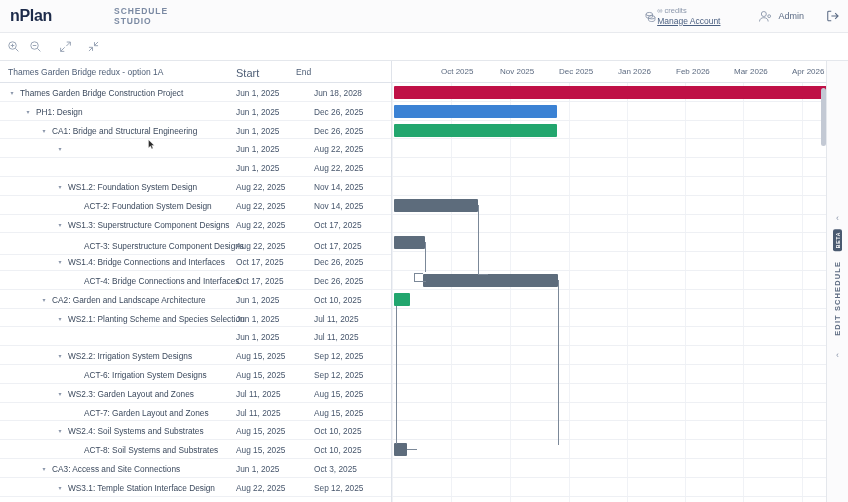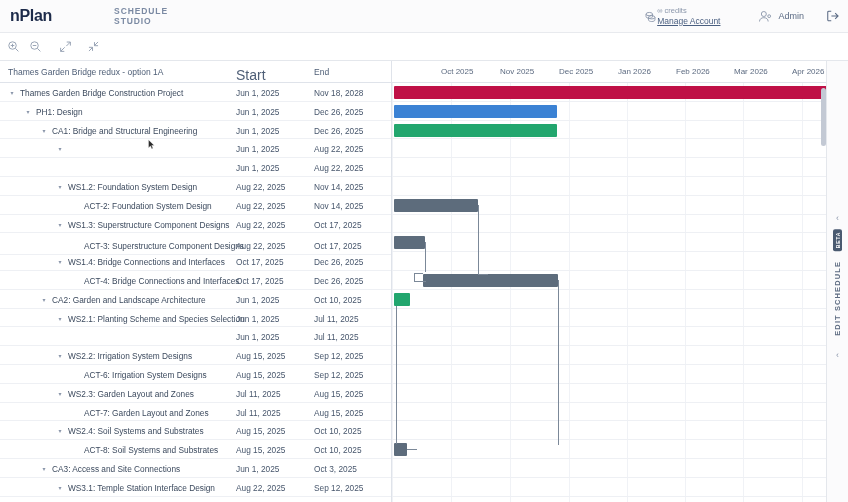--- a/index.html
+++ b/index.html
@@ -64,22 +64,22 @@
   }
 
   
   .grid-header {
     position: absolute; top: 61px; left: 0; width: 848px; height: 22px;
     border-bottom: 1px solid #dfe3ea; background: #ffffff;
   }
   .gh-name {
     position: absolute; left: 8px; top: 6px; font-size: 8.5px; color: #4e5e76;
   }
-  .gh-start { position: absolute; left: 236px; top: 6px; font-size: 14px; color: #4e5e76; }
-  .gh-end   { position: absolute; left: 314px; top: 6px; font-size: 8.5px; color: #4e5e76; }
+  .gh-start { position: absolute; left: 236px; top: 6px; font-size: 11px; color: #4e5e76; }
+  .gh-end   { position: absolute; left: 296px; top: 6px; font-size: 8.5px; color: #4e5e76; }
   .gh-divider { position: absolute; left: 391px; top: 0; width: 1px; height: 22px; background: #dfe3ea; }
   .tl-month {
     position: absolute; top: 6px; font-size: 8px; color: #5d6b81; white-space: nowrap; margin-left: 40px;
   }
 
   
   .grid-body { position: absolute; top: 83px; left: 0; width: 391px; height: 419px; }
   .row {
     position: absolute; left: 0; width: 391px; height: 18.8px;
     border-bottom: 1px solid #eef0f4;
@@ -235,21 +235,21 @@
         <div class="tl-month" style="left: 752px;">Apr 2026</div>
         <div class="tl-month" style="left: 811px;">May 2026</div>
       </div>
   </div>
 
   <div class="grid-body" id="grid-body">
       <div class="row" style="top: 0px;">
         <div class="row-caret" style="left: 8px;">▾</div>
         <div class="row-label" style="left: 20px; text-align: right;">Thames Garden Bridge Construction Project</div>
         <div class="row-start">Jun 1, 2025</div>
-        <div class="row-end">Nov 18, 2028</div>
+        <div class="row-end">Jun 18, 2028</div>
       </div>
       <div class="row" style="top: 18.8px;">
         <div class="row-caret" style="left: 24px;">▾</div>
         <div class="row-label" style="left: 36px;">PH1: Design</div>
         <div class="row-start">Jun 1, 2025</div>
         <div class="row-end">Dec 26, 2025</div>
       </div>
       <div class="row" style="top: 37.6px;">
         <div class="row-caret" style="left: 40px;">▾</div>
         <div class="row-label" style="left: 52px;">CA1: Bridge and Structural Engineering</div>

